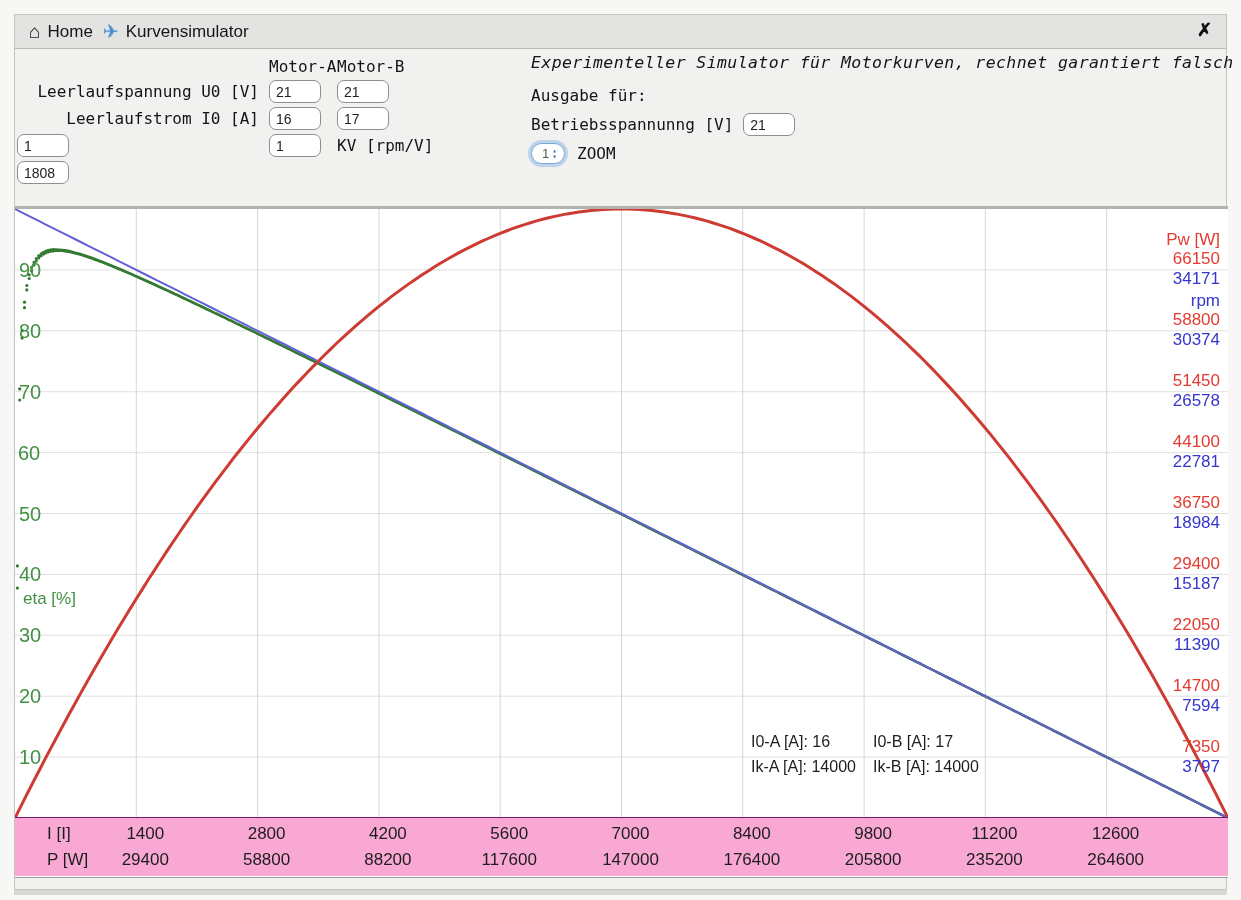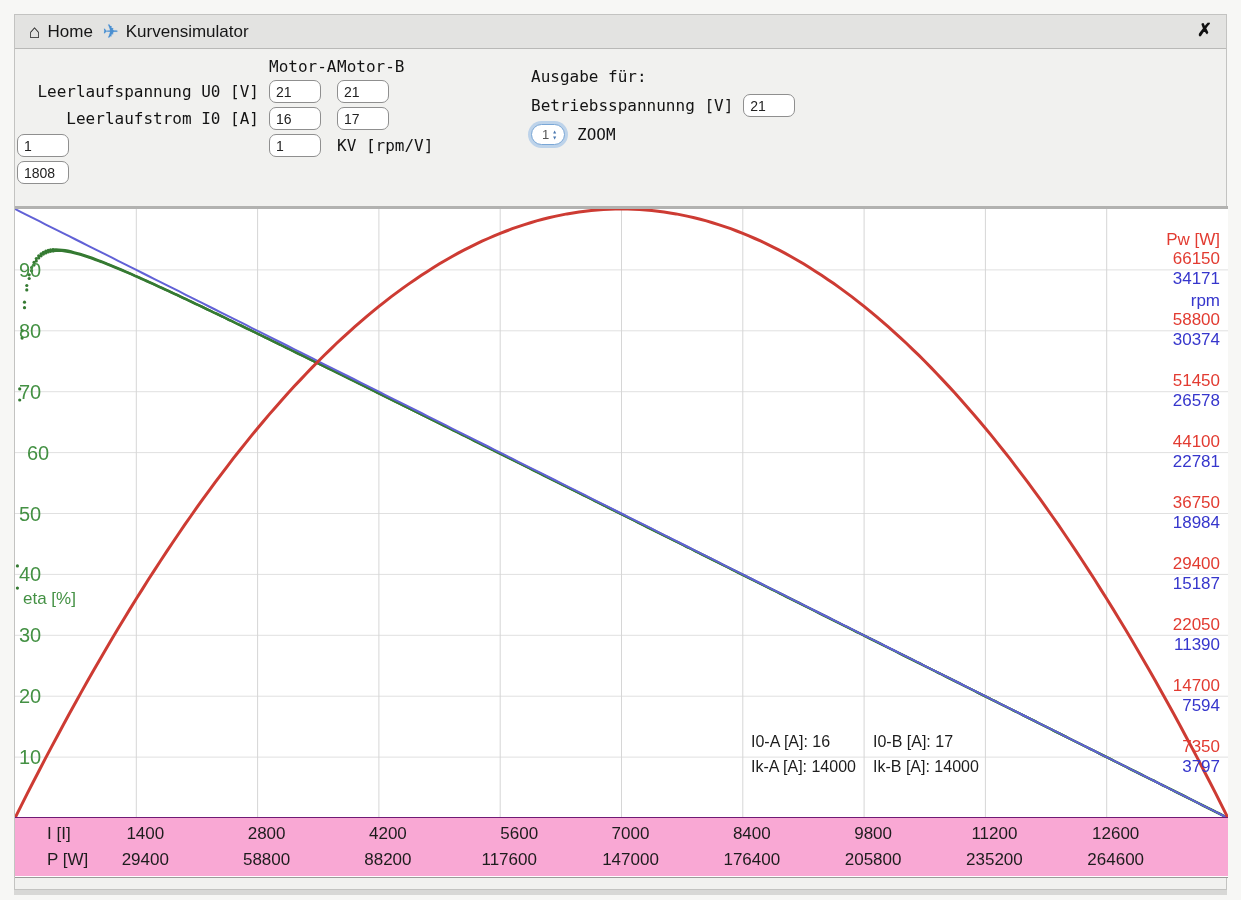--- a/index.html
+++ b/index.html
@@ -82,20 +82,21 @@
         <input class="mf-input" value="1" style="">
         <input class="mf-input" value="1" style="">
 
         <div class="mf-label">KV [rpm/V]</div>
         <input class="mf-input" value="1808" style="">
         <div></div>
       </div>
     </div>
 
     <div class="sim-block">
+      <div class="sim-note">Experimenteller Simulator für Motorkurven, rechnet garantiert falsch</div>
       <div class="sim-row">Ausgabe für:</div>
       <div class="volt-row">
         <span>Betriebsspannunng [V]</span>
         <input class="mf-input" value="21" style="">
       </div>
       <div class="zoom-row">
         <span class="stepper">
           <span class="val">1</span>
           <span class="arrows">
               <span>▴</span>
@@ -172,21 +173,21 @@
 
       <div class="annot">
         <span>I0-A [A]: 16</span>
         <span>I0-B [A]: 17</span>
         <span>Ik-A [A]: 14000</span>
         <span>Ik-B [A]: 14000</span>
       </div>
     <div class="ticklabel tick-green" style="left: 4px; top: 60.9px;">90</div>
         <div class="ticklabel tick-green" style="left: 4px; top: 121.8px;">80</div>
         <div class="ticklabel tick-green" style="left: 4px; top: 182.7px;">70</div>
-        <div class="ticklabel tick-green" style="left: 12px; top: 243.6px;">60</div>
+        <div class="ticklabel tick-green" style="left: 3px; top: 243.6px;">60</div>
         <div class="ticklabel tick-green" style="left: 4px; top: 304.5px;">50</div>
         <div class="ticklabel tick-green" style="left: 4px; top: 365.4px;">40</div>
         <div class="ticklabel tick-green" style="left: 4px; top: 426.3px;">30</div>
         <div class="ticklabel tick-green" style="left: 4px; top: 487.2px;">20</div>
         <div class="ticklabel tick-green" style="left: 4px; top: 548.1px; text-align: center;">10</div>
         <div class="ticklabel tick-red" style="top: 50.4px;">66150</div>
         <div class="ticklabel tick-blue" style="top: 70.4px;">34171</div>
         <div class="ticklabel tick-red" style="top: 111.3px;">58800</div>
         <div class="ticklabel tick-blue" style="top: 131.3px;">30374</div>
         <div class="ticklabel tick-red" style="top: 172.2px;">51450</div>
@@ -204,21 +205,21 @@
         <div class="ticklabel tick-red" style="top: 537.6px;">7350</div>
         <div class="ticklabel tick-blue" style="top: 557.6px;">3797</div>
       </div>
 
     <div class="xaxis" id="xaxis">
       <div class="rowlabel r1">I [I]</div>
       <div class="rowlabel r2">P [W]</div>
     <div class="xtick r1" style="left: 130.3px;">1400</div>
         <div class="xtick r1" style="left: 251.6px;">2800</div>
         <div class="xtick r1" style="left: 372.9px;">4200</div>
-        <div class="xtick r1" style="left: 494.2px; margin-left: 10px;">5600</div>
+        <div class="xtick r1" style="left: 494.2px;">5600</div>
         <div class="xtick r1" style="left: 615.5px;">7000</div>
         <div class="xtick r1" style="left: 736.8px;">8400</div>
         <div class="xtick r1" style="left: 858.1px;">9800</div>
         <div class="xtick r1" style="left: 979.4px;">11200</div>
         <div class="xtick r1" style="left: 1100.7px;">12600</div>
         <div class="xtick r2" style="left: 130.3px;">29400</div>
         <div class="xtick r2" style="left: 251.6px;">58800</div>
         <div class="xtick r2" style="left: 372.9px;">88200</div>
         <div class="xtick r2" style="left: 494.2px;">117600</div>
         <div class="xtick r2" style="left: 615.5px;">147000</div>

